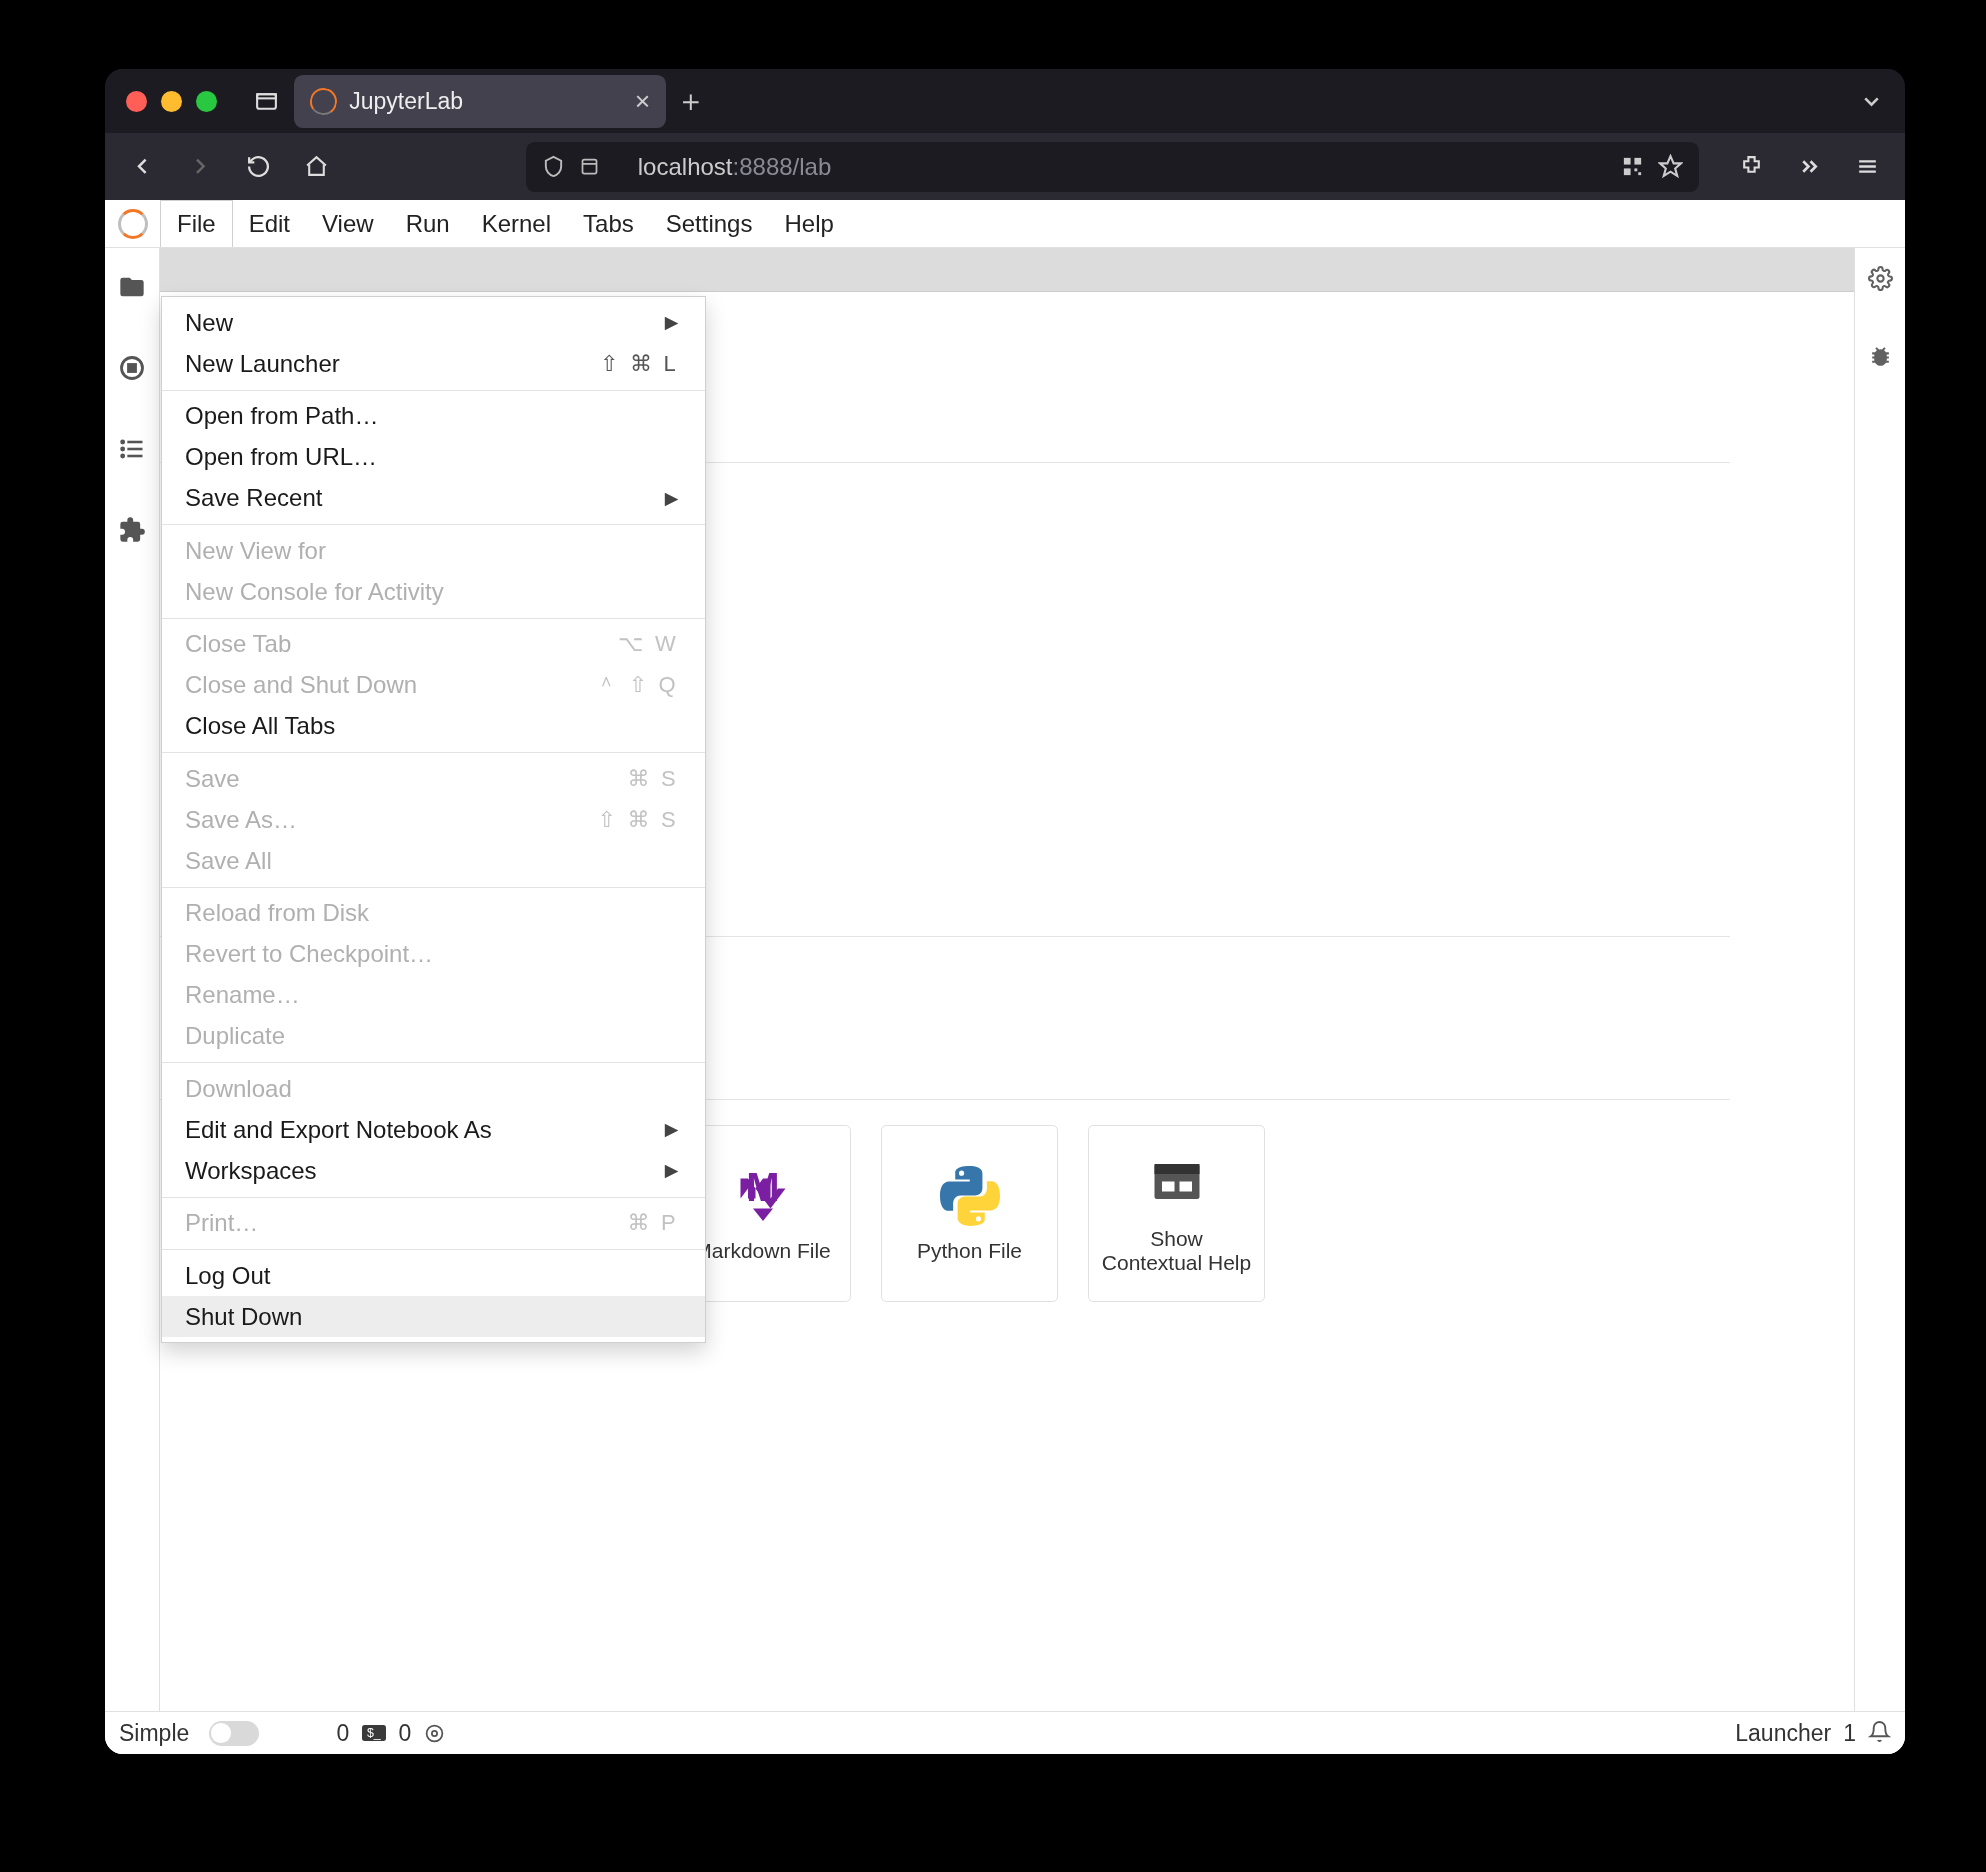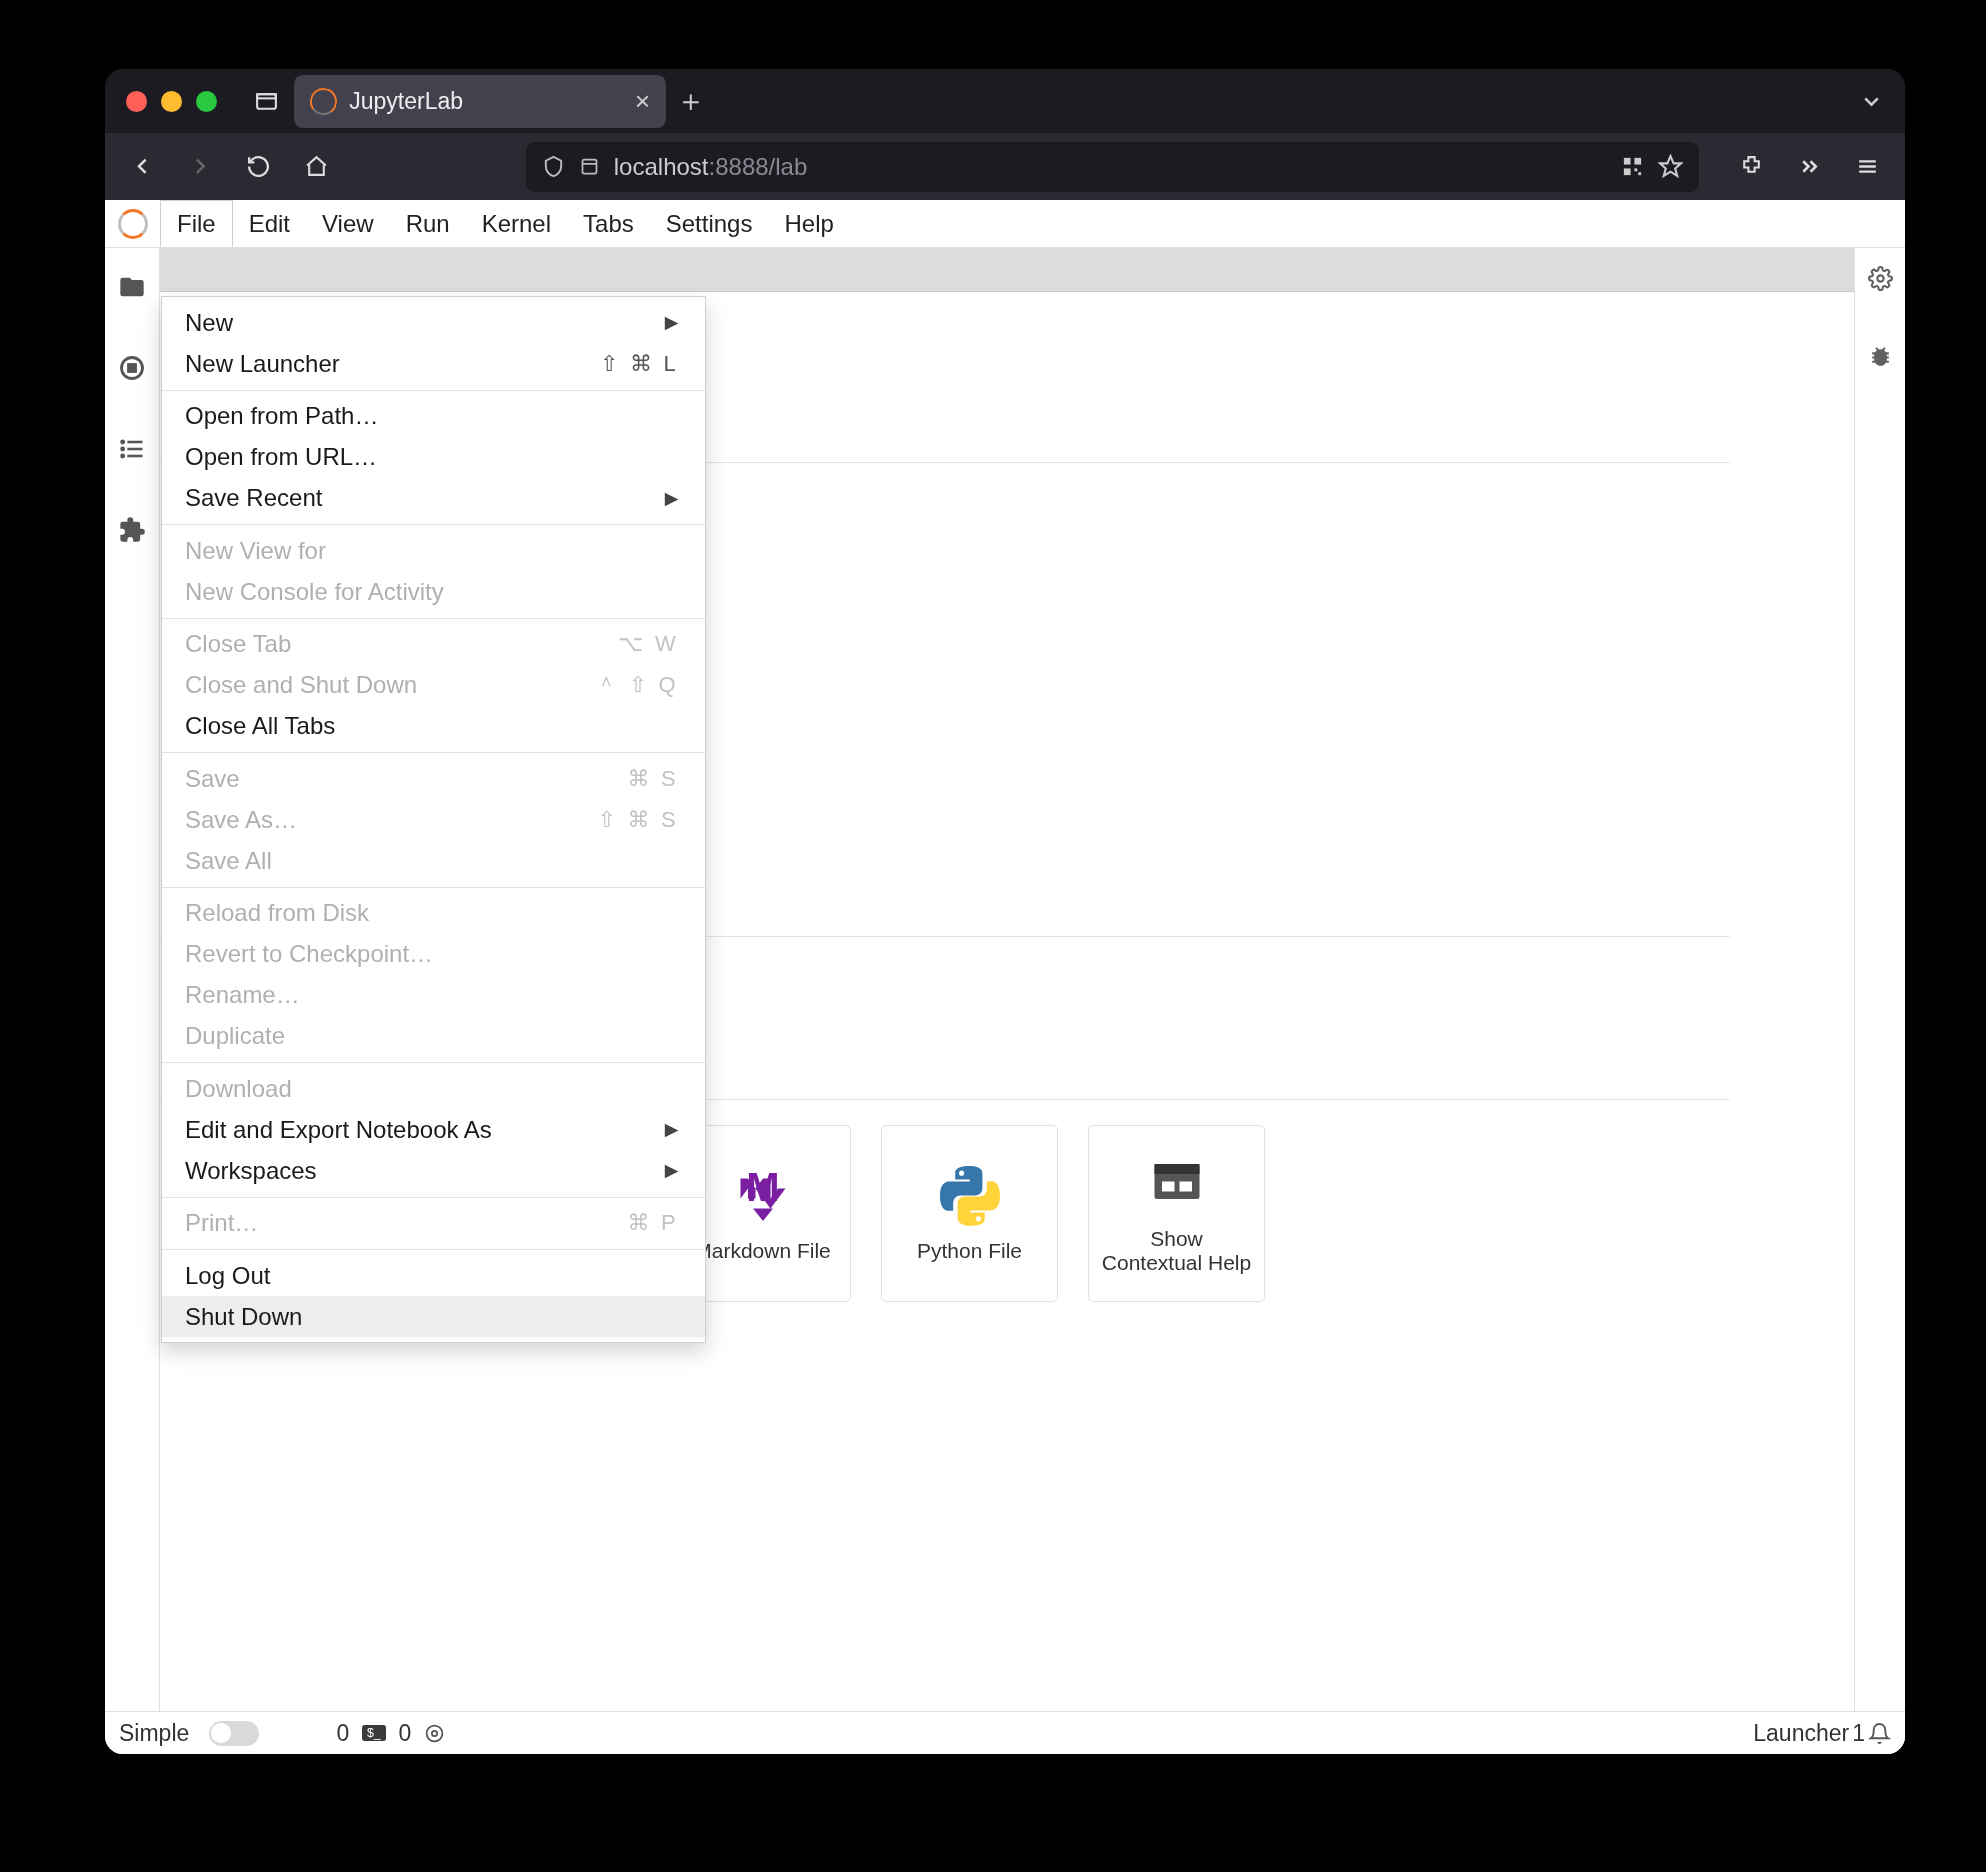--- a/index.html
+++ b/index.html
@@ -80,21 +80,21 @@
     width:53px;height:53px;display:flex;align-items:center;justify-content:center;
     color:#ddd;border-radius:7px;
   }
   .tbtn.disabled { color:#666; }
   .urlbar {
     flex:1; height:50px;background:#1c1b22;border-radius:8.9px;
     margin: 0 21px 0 177px;
     display:flex;align-items:center;padding:0 16px;gap:14px;color:#ccc;
   }
   .urlbar .shield, .urlbar .lockpad { color:#bbb; }
-  .url-text { font-size:24px; }
+  .url-text { font-size:24px;margin-left:24px; }
   .url-text .dim { color:#8a8a94; }
   .urlbar-right { margin-left:auto; display:flex; gap:14px; align-items:center;}
   
   .app {
     flex:1;
     background:#fff;
     display:flex;
     flex-direction:column;
     position:relative;
   }
@@ -161,21 +161,21 @@
   .statusbar {
     height:43px;background:#fff;border-top:0.9px solid #e0e0e0;
     display:flex;align-items:center;padding:8px 14px;font-size:23px;color:#333;gap:12.4px;
   }
   .toggle {
     width:50px;height:25px;background:#d9d9d9;border-radius:12.4px;position:relative;margin-left:7px;
   }
   .toggle::after{
     content:"";position:absolute;left:2.7px;top:2.7px;width:19.5px;height:19.5px;background:#fff;border-radius:50%;
   }
-  .status-right{margin-left:auto;display:flex;align-items:center;gap:3px;}
+  .status-right{margin-left:auto;display:flex;align-items:flex-start;gap:12px;}
   
   .dropdown {
     position:absolute;left:56px;top:48px;width:545px;
     background:#fff;border:0.9px solid #cfcfcf;
     box-shadow:0 8.9px 21px rgba(0,0,0,0.18);
     z-index:40;
     padding:5.3px 0;
   }
   .dropdown .mi {
     display:flex;align-items:center;justify-content:space-between;

